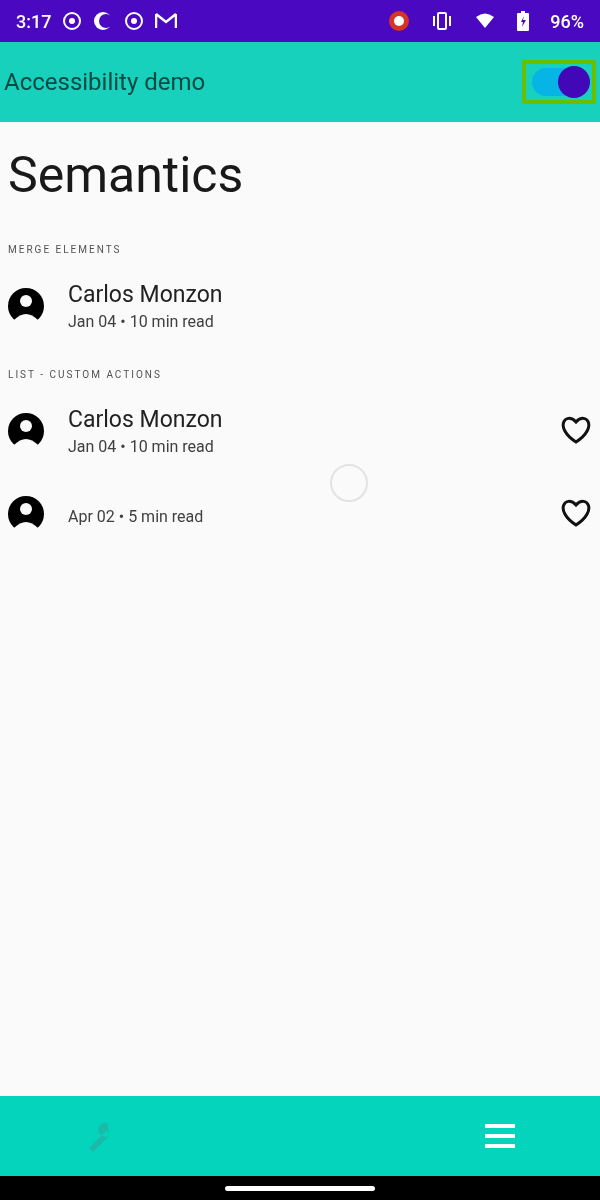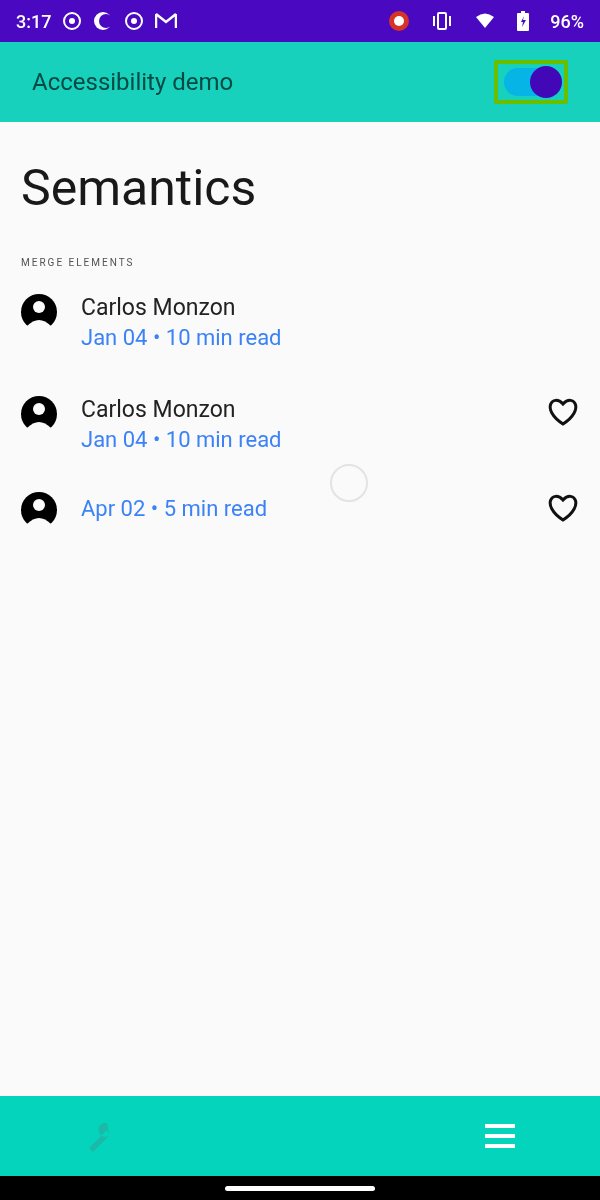--- a/index.html
+++ b/index.html
@@ -21,21 +21,21 @@
   .status-icon { display: inline-flex; align-items: center; }
   .sb-dot { width: 18px; height: 18px; border: 2px solid #fff; border-radius: 50%; display:inline-flex; align-items:center; justify-content:center;}
   .sb-dot-inner { width:6px; height:6px; background:#fff; border-radius:50%; }
   
   .app-bar {
     height: 80px;
     background: #17d1bd;
     display: flex;
     align-items: center;
     justify-content: space-between;
-    padding: 0 32px;
+    padding: 0 4px;
   }
   .app-title { color: #014a43; font-size: 24px; font-weight: 400; }
   .toggle-frame {
     border: 4px solid #6abe00;
     padding: 4px 6px;
     border-radius: 2px;
   }
   .toggle {
     width: 54px; height: 28px;
     background: #06b4e6;
@@ -43,29 +43,29 @@
     position: relative;
   }
   .toggle-thumb {
     width: 32px; height: 32px;
     background: #4207b6;
     border-radius: 50%;
     position: absolute;
     right: -4px; top: -2px;
   }
   
-  .content { padding: 21px; }
+  .content { padding: 8px; }
   .page-title { font-size: 50px; font-weight: 400; color: #191919; margin: 16px 0 40px 0; }
   .section-label { font-size: 10px; letter-spacing: 2px; color: #525252; margin-bottom: 18px; text-transform: uppercase; }
   
-  .row { display: flex; padding: 8px 0; }
+  .row { display: flex; align-items: center; padding: 8px 0; }
   .avatar { width: 36px; height: 36px; margin-right: 24px; flex-shrink: 0; }
   .row-text { flex: 1; }
   .author { font-size: 23px; color: #222; font-weight: 400; }
-  .meta { font-size: 22px; color: #3b82f6; margin-top: 4px; }
+  .meta { font-size: 16px; color: #404040; margin-top: 4px; }
   .heart { margin-left: 12px; flex-shrink: 0; }
   
   .section2 { margin-top: 30px; }
   .list-row { margin-bottom: 24px; }
   
   .ripple {
     position: absolute;
     left: 330px; top: 464px;
     width: 38px; height: 38px;
     border: 2px solid #d9d9d9;
@@ -174,20 +174,21 @@
           <path d="M6 32 Q18 20 30 32 L30 36 L6 36 Z" fill="#fafafa"></path>
         </svg>
     </span>
     <div class="row-text">
       <div class="author">Carlos Monzon</div>
       <div class="meta">Jan 04 • 10 min read</div>
     </div>
   </div>
 
   <div class="section2">
+    <div class="section-label">LIST - CUSTOM ACTIONS</div>
 
     <div class="row list-row">
       <span class="avatar">
         <svg width="36" height="36" viewBox="0 0 36 36">
             <circle cx="18" cy="18" r="18" fill="#000"></circle>
             <circle cx="18" cy="13" r="6" fill="#fafafa"></circle>
             <path d="M6 32 Q18 20 30 32 L30 36 L6 36 Z" fill="#fafafa"></path>
           </svg>
       </span>
       <div class="row-text">

